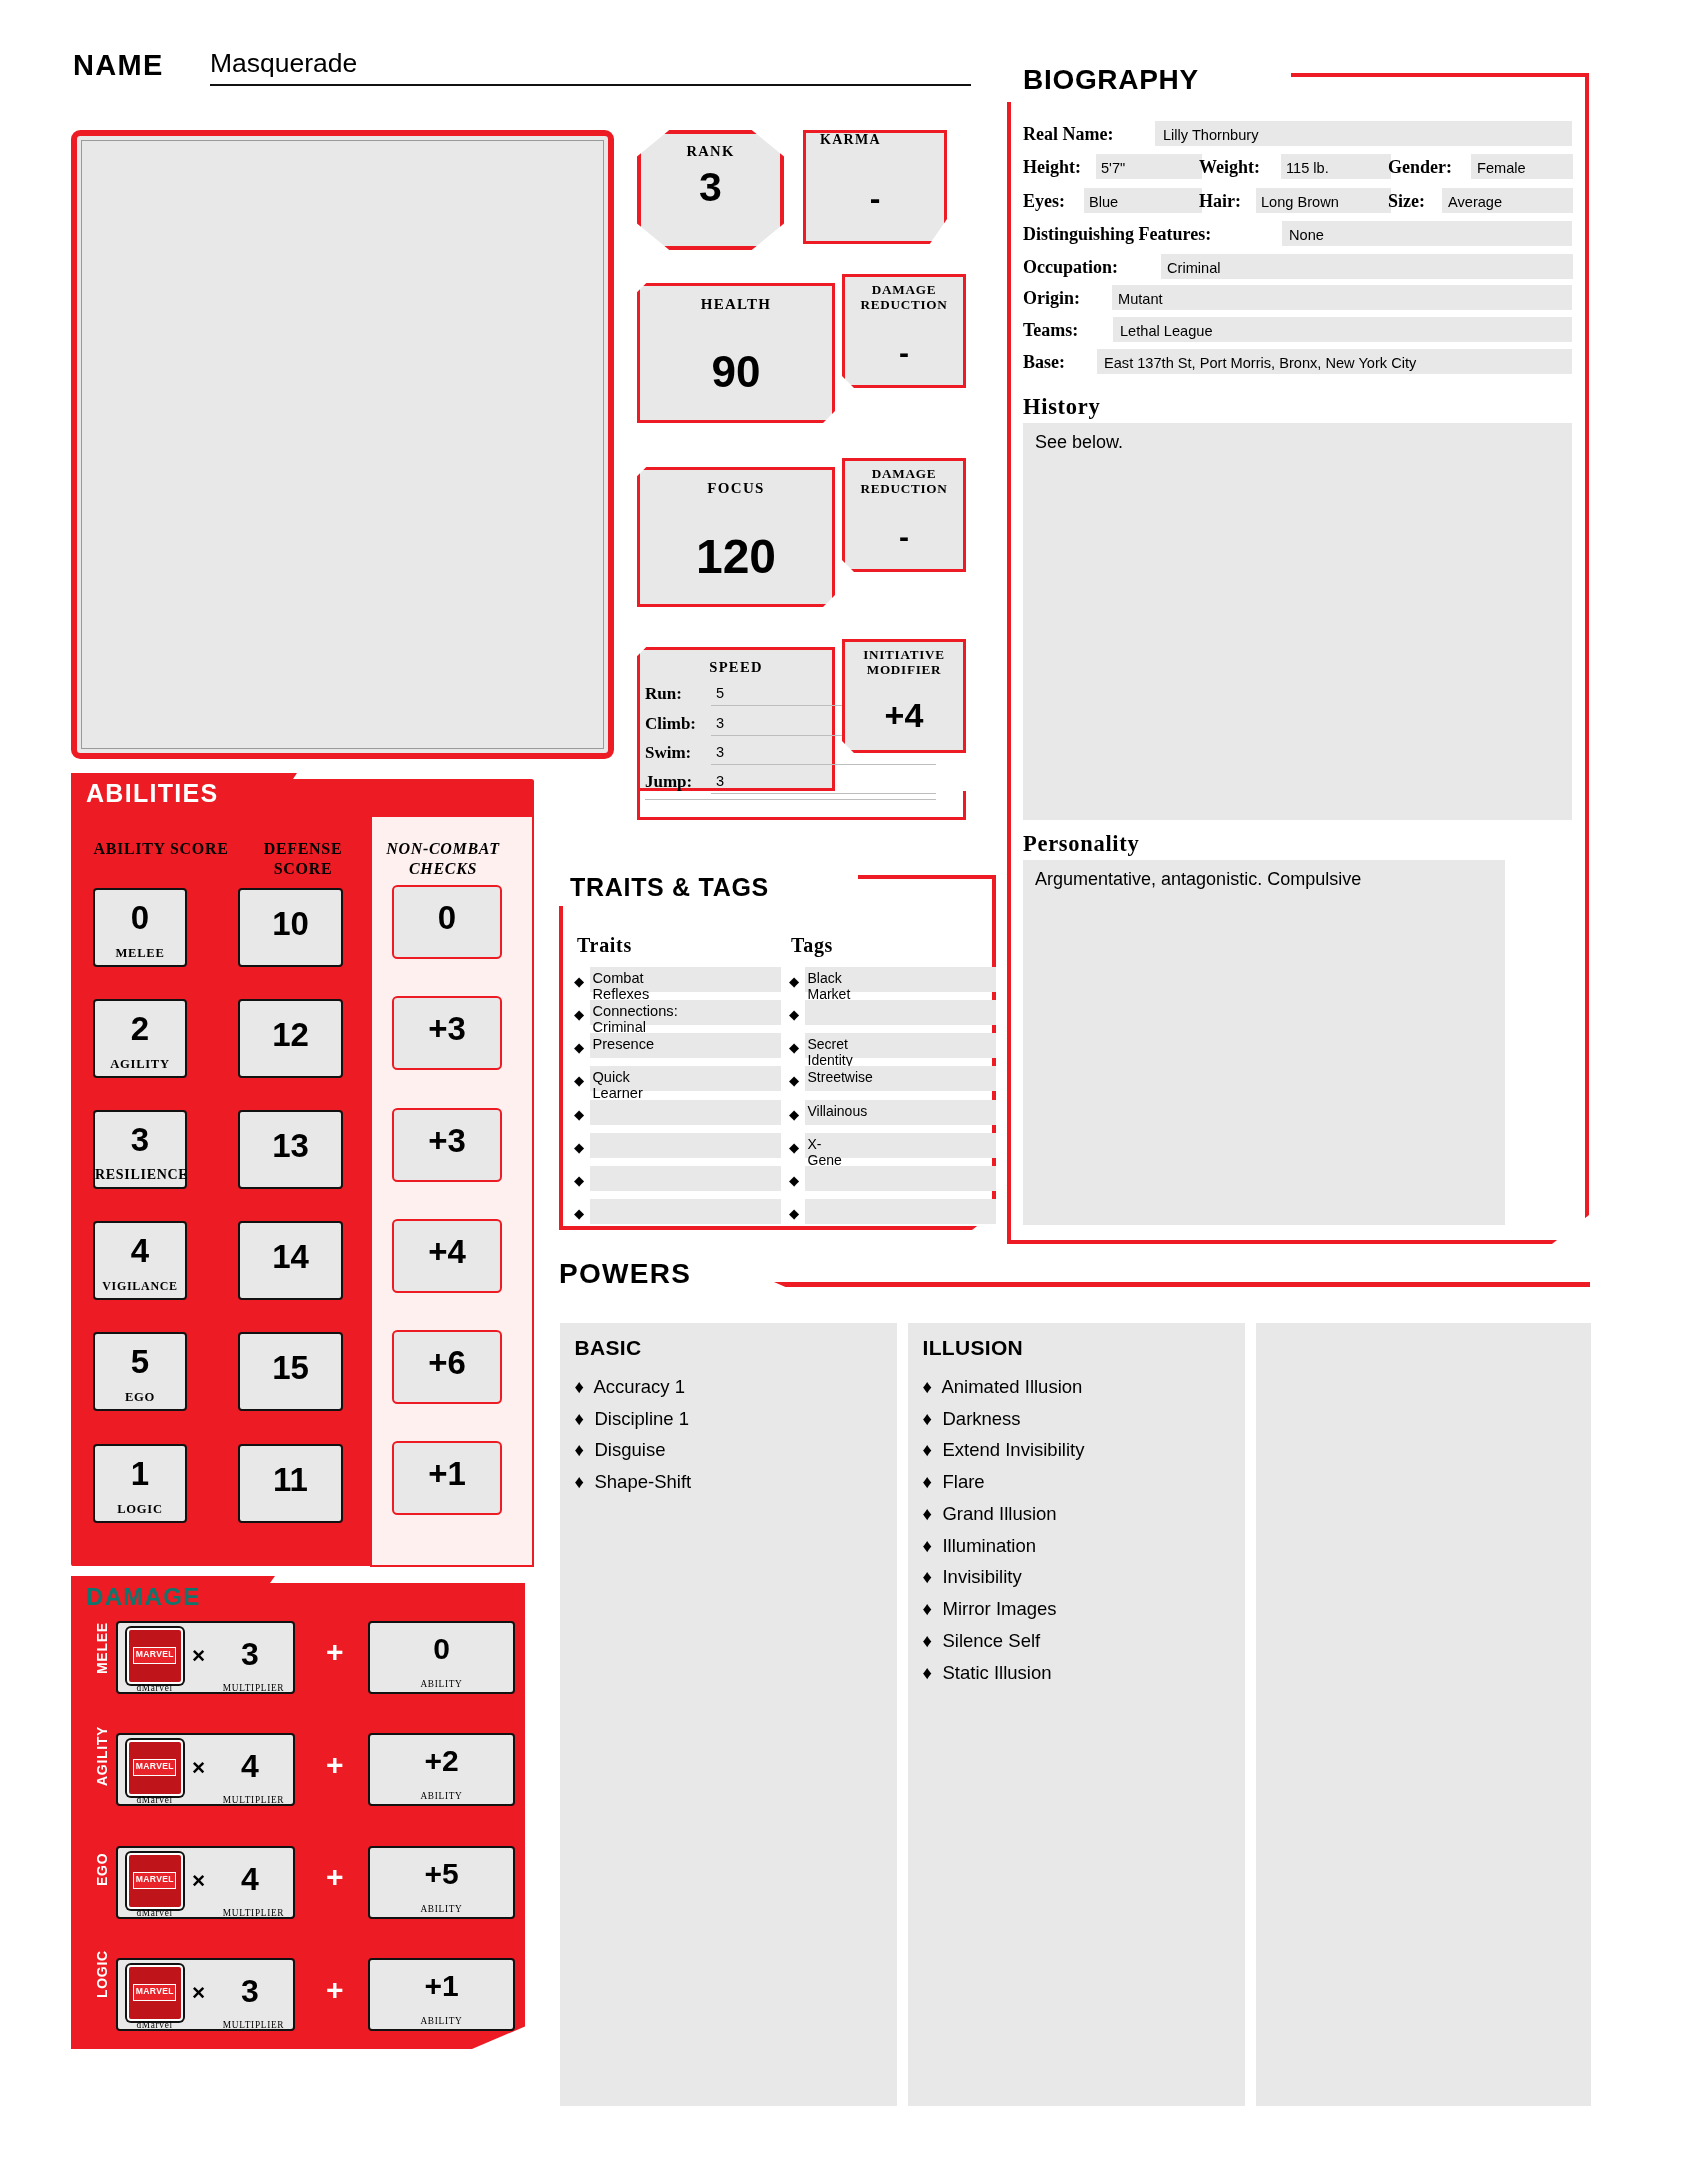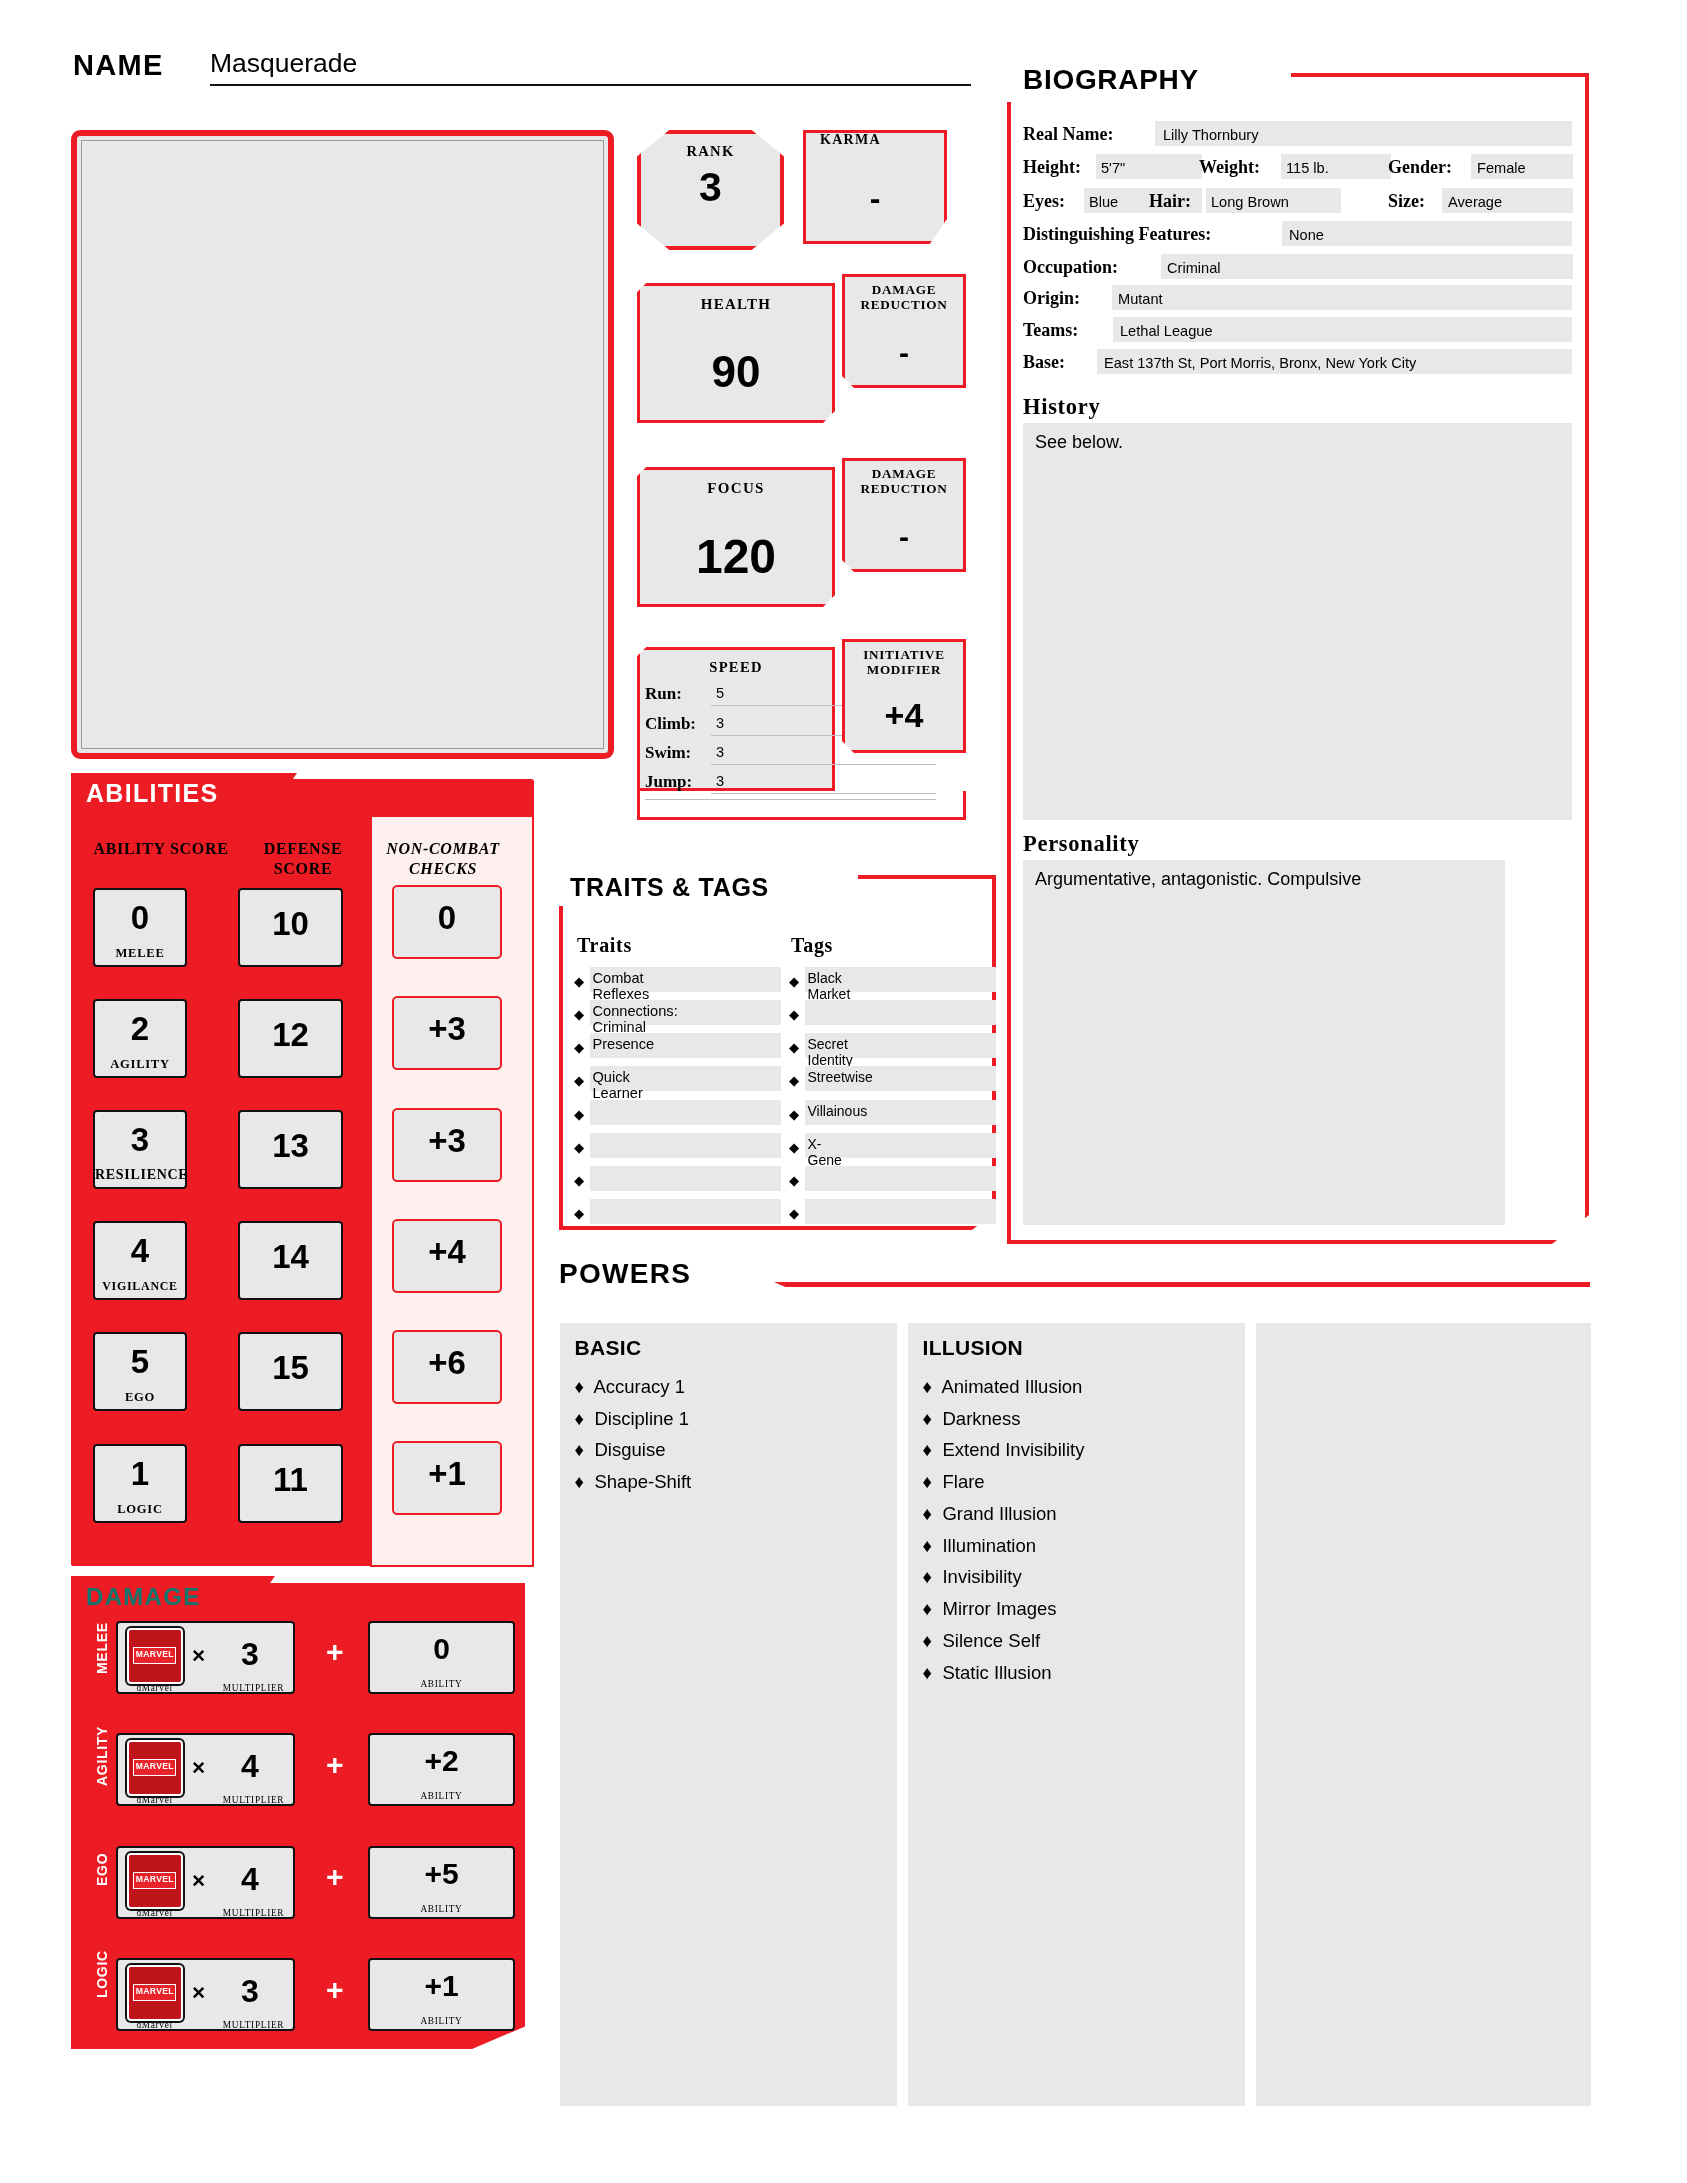--- a/index.html
+++ b/index.html
@@ -728,21 +728,21 @@
     <span class="k">Gender:</span>
     <span class="bar" style="left:83px; width:102px;"></span>
     <span class="v" style="left:89px;">Female</span>
   </div>
 
   <div class="bio-row" style="left:1023px; top:187px; width:179px;">
     <span class="k">Eyes:</span>
     <span class="bar" style="left:61px; width:118px;"></span>
     <span class="v" style="left:66px;">Blue</span>
   </div>
-  <div class="bio-row" style="left:1149px; top:187px; width:192px;">
+  <div class="bio-row" style="left:1199px; top:187px; width:192px;">
     <span class="k">Hair:</span>
     <span class="bar" style="left:57px; width:135px;"></span>
     <span class="v" style="left:62px;">Long Brown</span>
   </div>
   <div class="bio-row" style="left:1388px; top:187px; width:185px;">
     <span class="k">Size:</span>
     <span class="bar" style="left:54px; width:131px;"></span>
     <span class="v" style="left:60px;">Average</span>
   </div>
 

